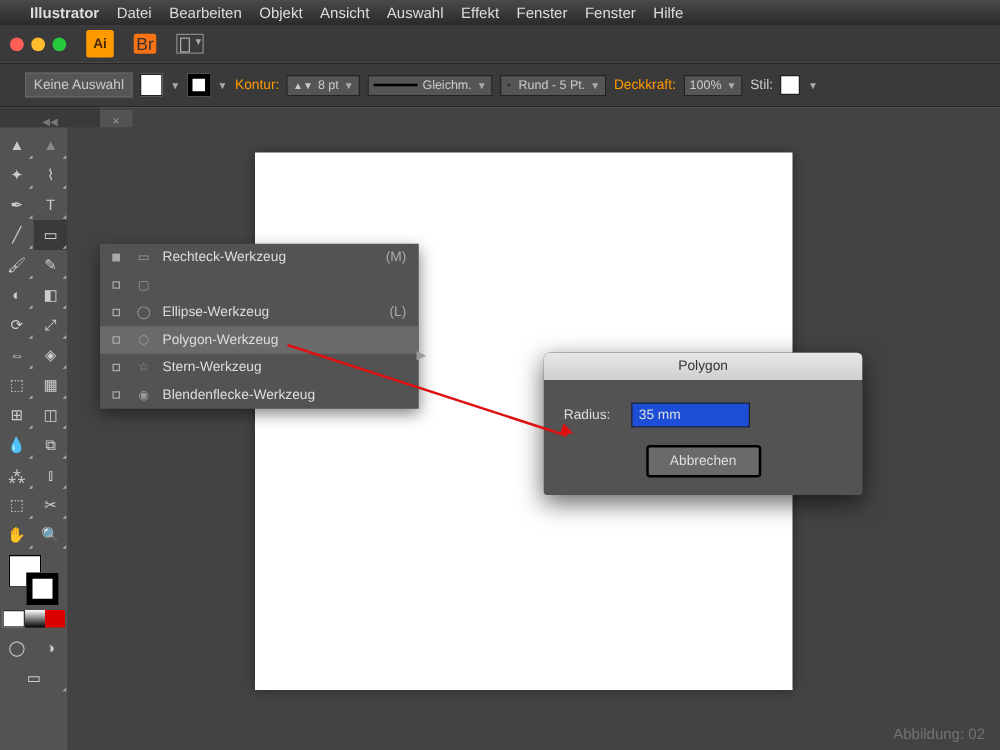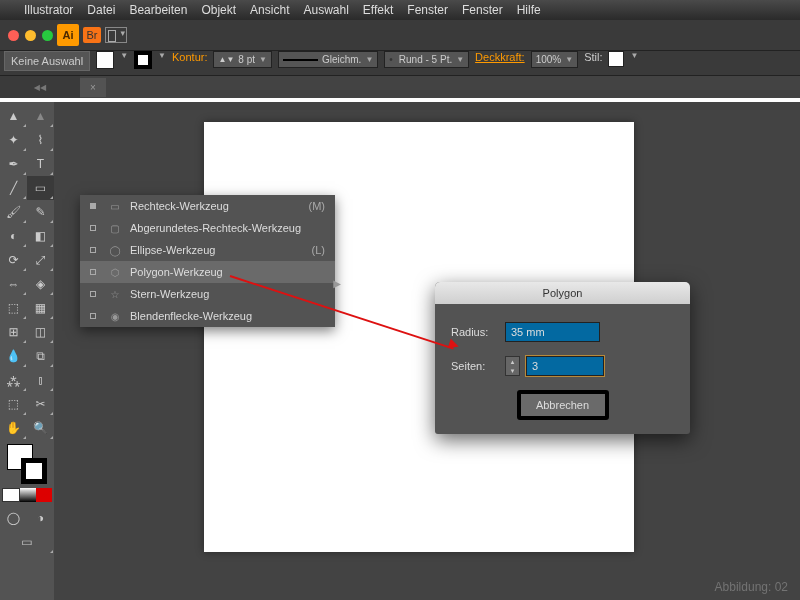--- a/index.html
+++ b/index.html
@@ -1,29 +1,29 @@
 <!DOCTYPE html>
 <html><head>
 <meta charset="utf-8">
 <style>
 *{margin:0;padding:0;box-sizing:border-box;font-family:-apple-system,Helvetica,Arial,sans-serif}
 body{width:800px;height:600px;background:#fff;overflow:hidden;position:relative}
 .menubar{background:linear-gradient(#4a4a4a,#2a2a2a);height:20px;display:flex;align-items:center;padding:0 10px;color:#ddd;font-size:12px;gap:14px}
 .menubar .apple{font-size:13px}
 .menubar span{cursor:default}
-.titlebar{background:#3a3a3a;height:30px;display:flex;align-items:center;padding:0 8px;gap:4px}
+.titlebar{background:#3a3a3a;height:30px;display:flex;align-items:center;padding:0 8px;gap:16px}
 .traffic{display:flex;gap:6px}
 .dot{width:11px;height:11px;border-radius:50%}
 .dot.r{background:#ff5f56}.dot.y{background:#ffbd2e}.dot.g{background:#27c93f}
 .ai-logo{width:22px;height:22px;background:#ff9a00;color:#4a2800;font-weight:bold;font-size:11px;display:flex;align-items:center;justify-content:center;border-radius:2px}
-.br-box{width:18px;height:16px;background:#f97316;color:#333;font-size:11px;display:flex;align-items:center;justify-content:center;border-radius:2px}
+.br-box{width:18px;height:16px;background:#f97316;color:#333;font-size:14px;display:flex;align-items:center;justify-content:center;border-radius:2px}
 .arrange{width:22px;height:16px;border:1px solid #888;position:relative}
 .arrange::before{content:"";position:absolute;left:2px;top:2px;width:6px;height:10px;border:1px solid #aaa}
 .arrange::after{content:"▾";position:absolute;right:1px;top:0;color:#aaa;font-size:9px}
-.controlbar{background:#3a3a3a;height:26px;border-top:1px solid #222;border-bottom:1px solid #222;display:flex;align-items:flex-start;padding:0 4px;color:#ccc;font-size:11px;gap:6px}
+.controlbar{background:#3a3a3a;height:36px;border-top:1px solid #222;border-bottom:1px solid #222;display:flex;align-items:center;padding:0 20px;color:#ccc;font-size:11px;gap:6px}
 .controlbar .sel{background:#555;padding:3px 6px;border:1px solid #666}
 .swatch{width:18px;height:18px;background:#fff;border:1px solid #222}
 .swatch2{width:18px;height:18px;background:#fff;border:4px solid #000;box-sizing:border-box}
 .dd{background:#555;border:1px solid #222;padding:2px 4px;display:flex;align-items:center;gap:4px;font-size:10px}
 .dd .arr{color:#aaa;font-size:8px}
 .stroke-line{width:35px;height:2px;background:#000}
 .pill{display:flex;align-items:center;gap:4px}
 .pill .dots{letter-spacing:2px}
 .doctab-row{background:#434343;height:22px;display:flex;align-items:center;font-size:10px;color:#ccc}
 .doctab-row .grip{width:80px;height:22px;background:#3a3a3a;display:flex;align-items:center;justify-content:center;color:#777;font-size:8px}
@@ -47,36 +47,36 @@
 .cm-item .ico{width:14px;text-align:center;color:#999;font-size:10px}
 .cm-item .sc{margin-left:auto;color:#aaa}
 .cm-dot{width:6px;height:6px;border:1px solid #aaa;margin-right:4px}
 .cm-dot.f{background:#aaa}
 .cm-arrow{position:absolute;right:-6px;top:83px;color:#999;font-size:10px}
 .dialog{position:absolute;top:282px;left:435px;width:255px;background:#535353;box-shadow:0 6px 20px rgba(0,0,0,.6);border-radius:5px 5px 3px 3px;overflow:hidden}
 .dlg-title{background:linear-gradient(#e8e8e8,#cfcfcf);height:22px;display:flex;align-items:center;justify-content:center;font-size:11px;color:#333}
 .dlg-body{padding:18px 16px 14px;color:#ddd;font-size:11px}
 .dlg-row{display:flex;align-items:center;margin-bottom:14px;gap:6px}
 .dlg-row label{width:48px;}
-.dlg-input{background:#0369a1;border:1px solid #222;color:#ddd;padding:3px 5px;width:95px;font-size:11px}
+.dlg-input{background:#1d4ed8;border:1px solid #222;color:#ddd;padding:3px 5px;width:95px;font-size:11px}
 .dlg-input.hl{outline:1px solid #b88a3a}
 .stepper{display:flex;flex-direction:column;background:#666;border:1px solid #333}
 .stepper div{width:13px;height:9px;font-size:7px;color:#ccc;display:flex;align-items:center;justify-content:center}
 .dlg-btns{display:flex;gap:10px;justify-content:center;margin-top:6px}
-.dlg-btn{background:#6a6a6a;border:4px solid #000000;color:#ddd;padding:5px 0;width:92px;font-size:11px;text-align:center;border-radius:3px}
+.dlg-btn{background:#6a6a6a;border:2px solid #000000;color:#ddd;padding:5px 0;width:92px;font-size:11px;text-align:center;border-radius:3px}
 .arrow-line{position:absolute;top:275px;left:230px;width:235px;height:2px;background:#dd1111;transform:rotate(18deg);transform-origin:left center;z-index:5}
 .arrow-head{position:absolute;top:340px;left:449px;width:0;height:0;border-left:10px solid #dd1111;border-top:5px solid transparent;border-bottom:5px solid transparent;transform:rotate(18deg);z-index:5}
 .caption{position:absolute;bottom:6px;right:12px;color:#737373;font-size:12px}
 </style>
 </head>
 <body>
 
 <div class="menubar">
  <span class="apple"></span>
- <span style="font-weight:normal">Illustrator</span>
+ <span style="font-weight:bold">Illustrator</span>
  <span>Datei</span>
  <span>Bearbeiten</span>
  <span>Objekt</span>
  <span>Ansicht</span>
  <span>Auswahl</span>
  <span>Effekt</span>
  <span>Fenster</span>
  <span>Fenster</span>
  <span>Hilfe</span>
 </div>
@@ -107,21 +107,21 @@
  <div class="dd">
       <div class="stroke-line"></div>
       <span>Gleichm.</span>
       <span class="arr">▼</span>
     </div>
  <div class="dd pill">
       <span class="dots" style="color:#333">•</span>
       <span>Rund - 5 Pt.</span>
       <span class="arr">▼</span>
     </div>
- <span style="color:#ff9a00;text-decoration:underline">Deckkraft:</span>
+ <span style="color:#ff9a00;">Deckkraft:</span>
  <div class="dd">
       <span>100%</span>
       <span class="arr">▼</span>
     </div>
  <span>Stil:</span>
  <div class="swatch" style="width:16px;height:16px"></div>
  <span class="arr" style="font-size:8px;color:#aaa">▼</span>
 </div>
 
 <div class="doctab-row">
@@ -216,21 +216,20 @@
 <div class="context-menu">
  <div class="cm-item">
       <div class="cm-dot f"></div>
       <span class="ico">▭</span>
       <span>Rechteck-Werkzeug</span>
       <span class="sc">(M)</span>
     </div>
  <div class="cm-item">
       <div class="cm-dot"></div>
       <span class="ico">▢</span>
-      <span>Abgerundetes-Rechteck-Werkzeug</span>
     </div>
  <div class="cm-item">
       <div class="cm-dot"></div>
       <span class="ico">◯</span>
       <span>Ellipse-Werkzeug</span>
       <span class="sc">(L)</span>
     </div>
  <div class="cm-item hl">
       <div class="cm-dot"></div>
       <span class="ico">⬡</span>
@@ -252,27 +251,19 @@
 <div class="arrow-line"></div>
 <div class="arrow-head"></div>
 
 <div class="dialog">
  <div class="dlg-title">Polygon</div>
  <div class="dlg-body">
   <div class="dlg-row">
    <label>Radius:</label>
    <input class="dlg-input" value="35 mm" style="">
   </div>
-  <div class="dlg-row">
-   <label>Seiten:</label>
-   <div class="stepper">
-          <div>▴</div>
-          <div>▾</div>
-        </div>
-   <input class="dlg-input hl" style="width: 78px;" value="3">
-  </div>
   <div class="dlg-btns">
    <div class="dlg-btn">Abbrechen</div>
   </div>
  </div>
 </div>
 
 <div class="caption">Abbildung: 02</div>
 
 </body></html>

